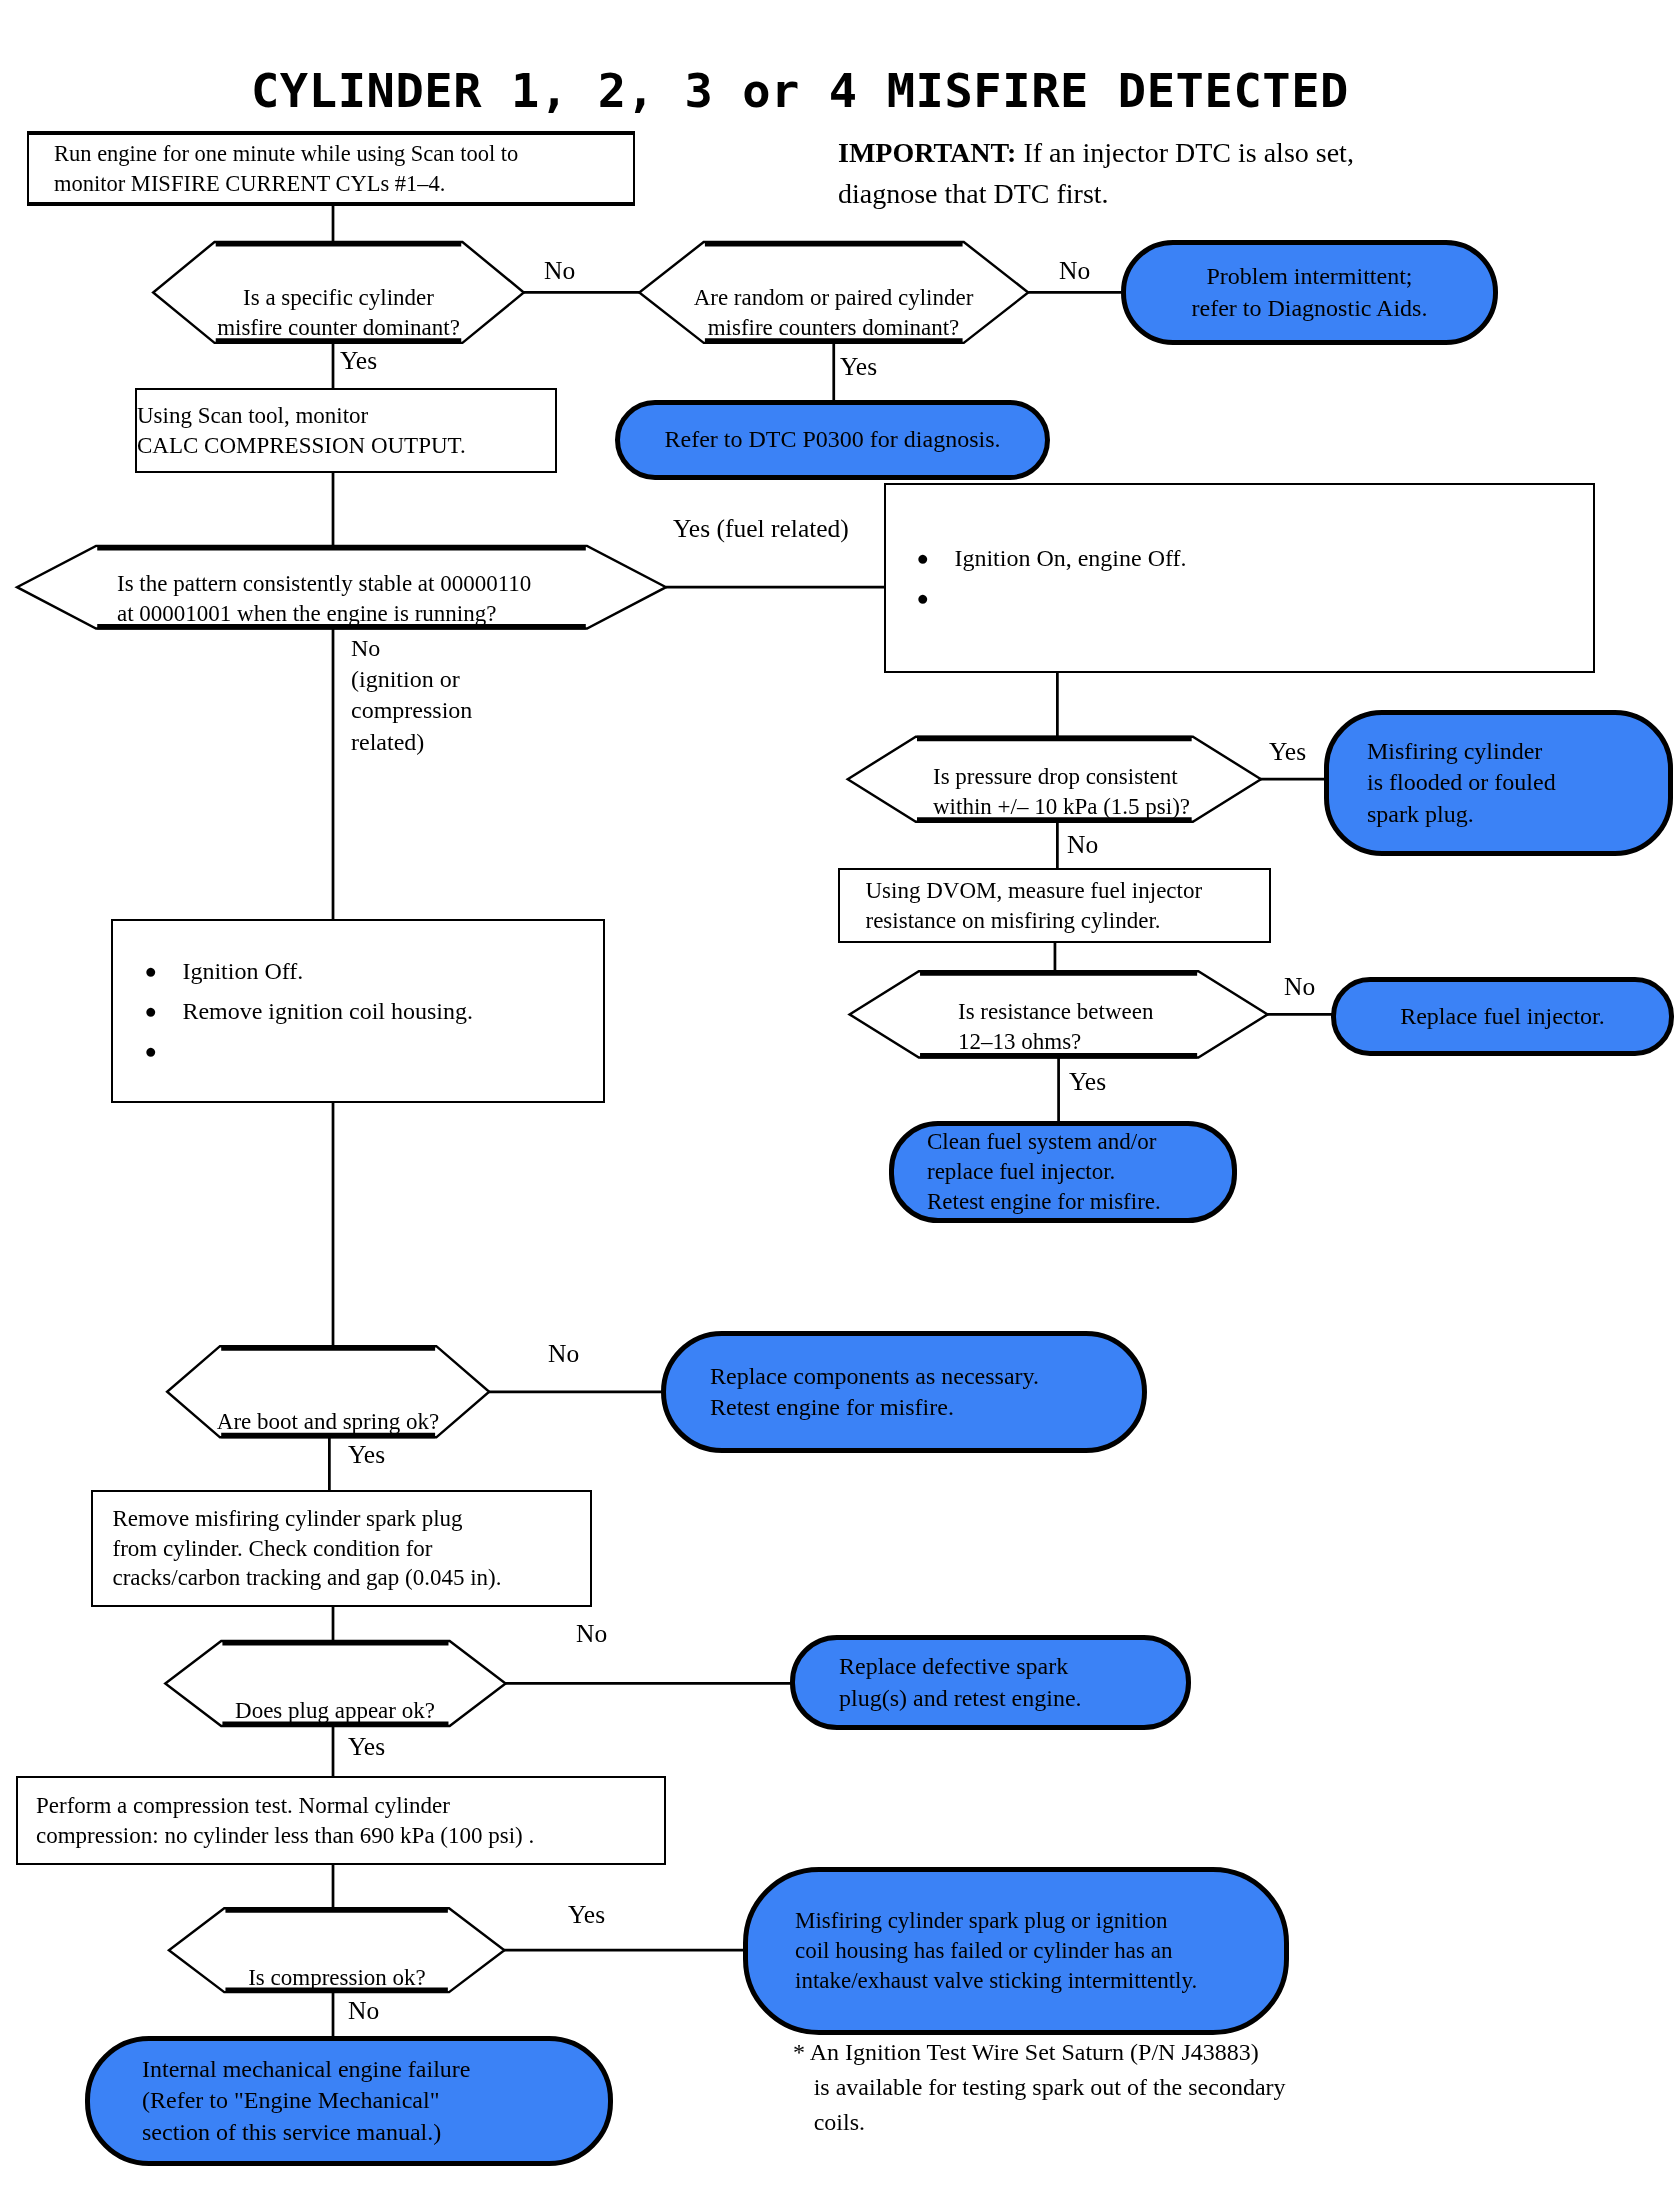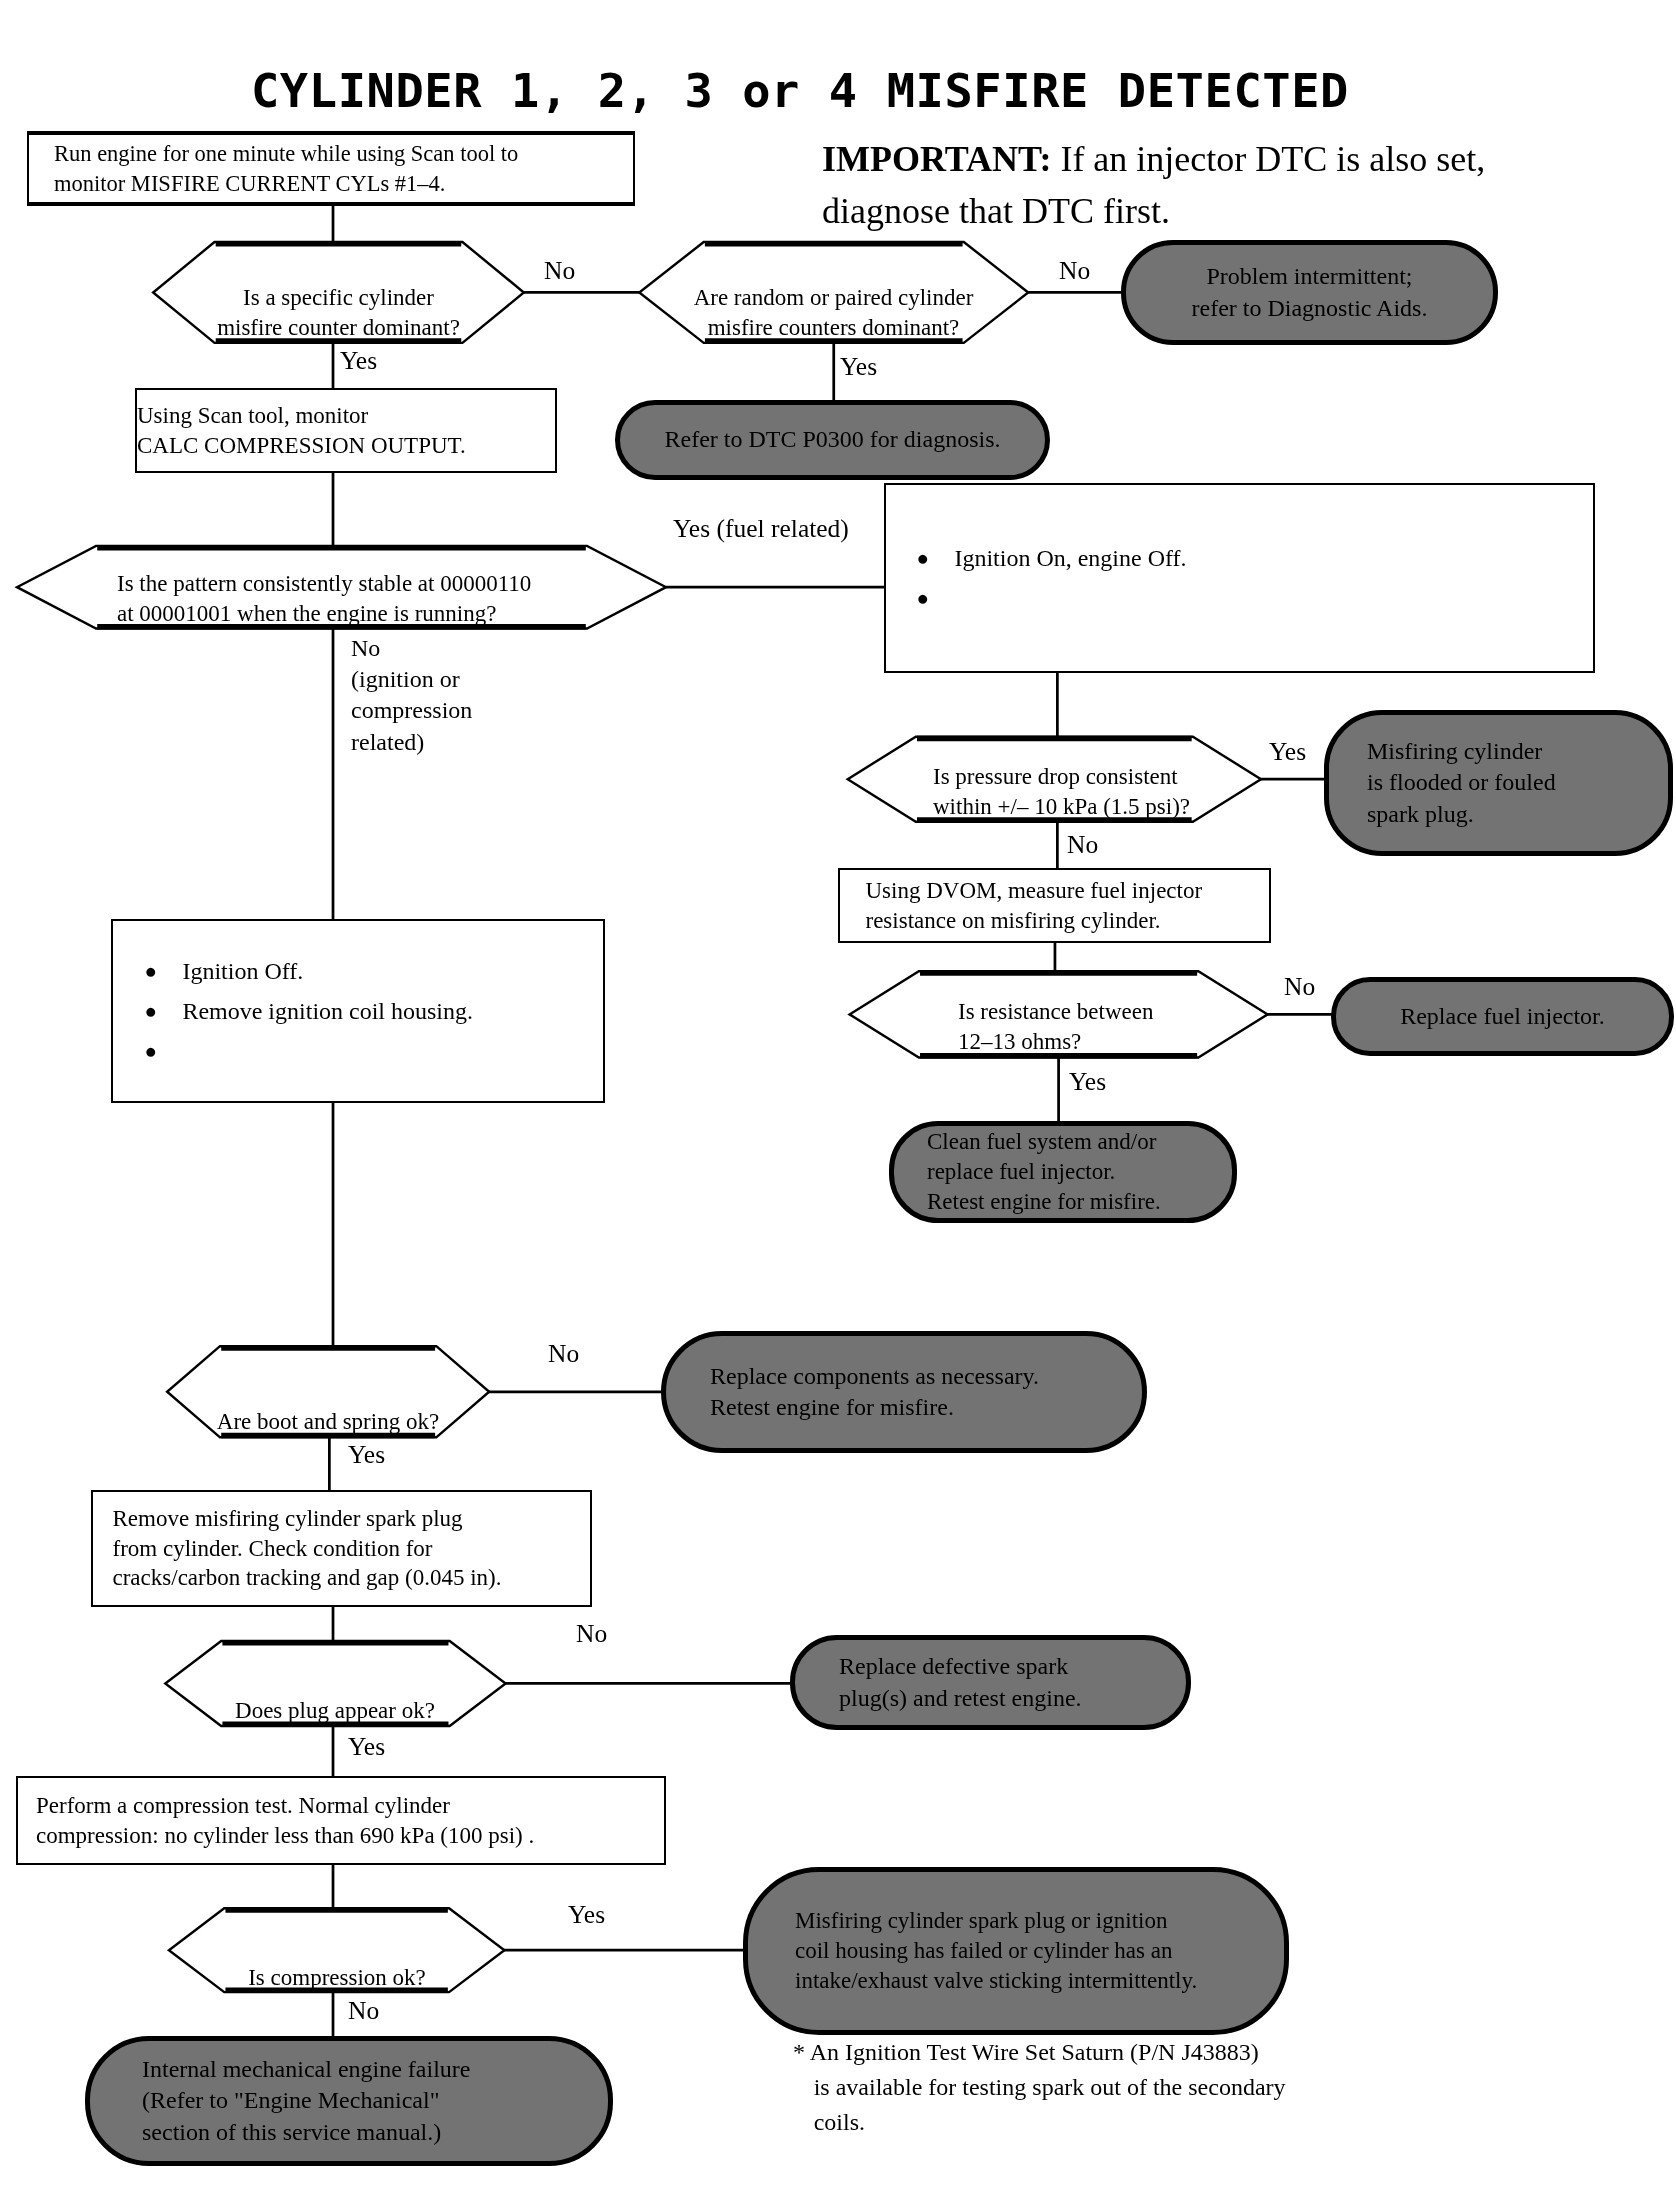--- a/index.html
+++ b/index.html
@@ -12,31 +12,31 @@
     position:absolute;z-index:3;text-align:right;
     font-family:"DejaVu Sans Mono",monospace;font-weight:bold;
     font-size:47px;letter-spacing:0.6px;white-space:pre;
   }
   .box{
     position:absolute;background:#fff;border:2.4px solid #000;box-sizing:border-box;
     display:flex;flex-direction:column;justify-content:center;z-index:2;
   }
   .box.thick{border-width:4.3px 2.4px 4.9px 2.4px;}
   .oval{
-    position:absolute;background:#737373;border:5.5px solid #000;box-sizing:border-box;
+    position:absolute;background:#3b82f6;border:5.5px solid #000;box-sizing:border-box;
     display:flex;flex-direction:column;justify-content:center;z-index:2;
   }
   .hextxt{
     position:absolute;display:flex;flex-direction:column;justify-content:flex-end;z-index:3;
     box-sizing:border-box;
   }
   .txt{white-space:pre;font-size:23px;line-height:1.3;}
   .center{text-align:center;}
   .lbl{position:absolute;z-index:3;font-size:25.5px;line-height:1.3;white-space:pre;}
-  .note{position:absolute;z-index:3;font-size:36px;line-height:1.45;}
+  .note{position:absolute;z-index:3;font-size:28px;line-height:1.45;margin-left:16px;}
   .note .b{font-weight:bold;}
   .note .t{white-space:pre-line;}
   .bullets{display:flex;flex-direction:column;gap:8.5px;box-sizing:border-box;}
   .row{display:flex;align-items:flex-start;}
   .dot{flex:0 0 38px;font-size:20.7px;line-height:1.45;padding-left:2.4px;}
   .impline{margin-left:38px;}
   .impline .b{font-weight:bold;font-size:24px;}
   .impline .t{white-space:pre-line;font-size:24px;}
   .footnote{
     position:absolute;z-index:3;font-size:24px;line-height:1.45;white-space:pre-line;

